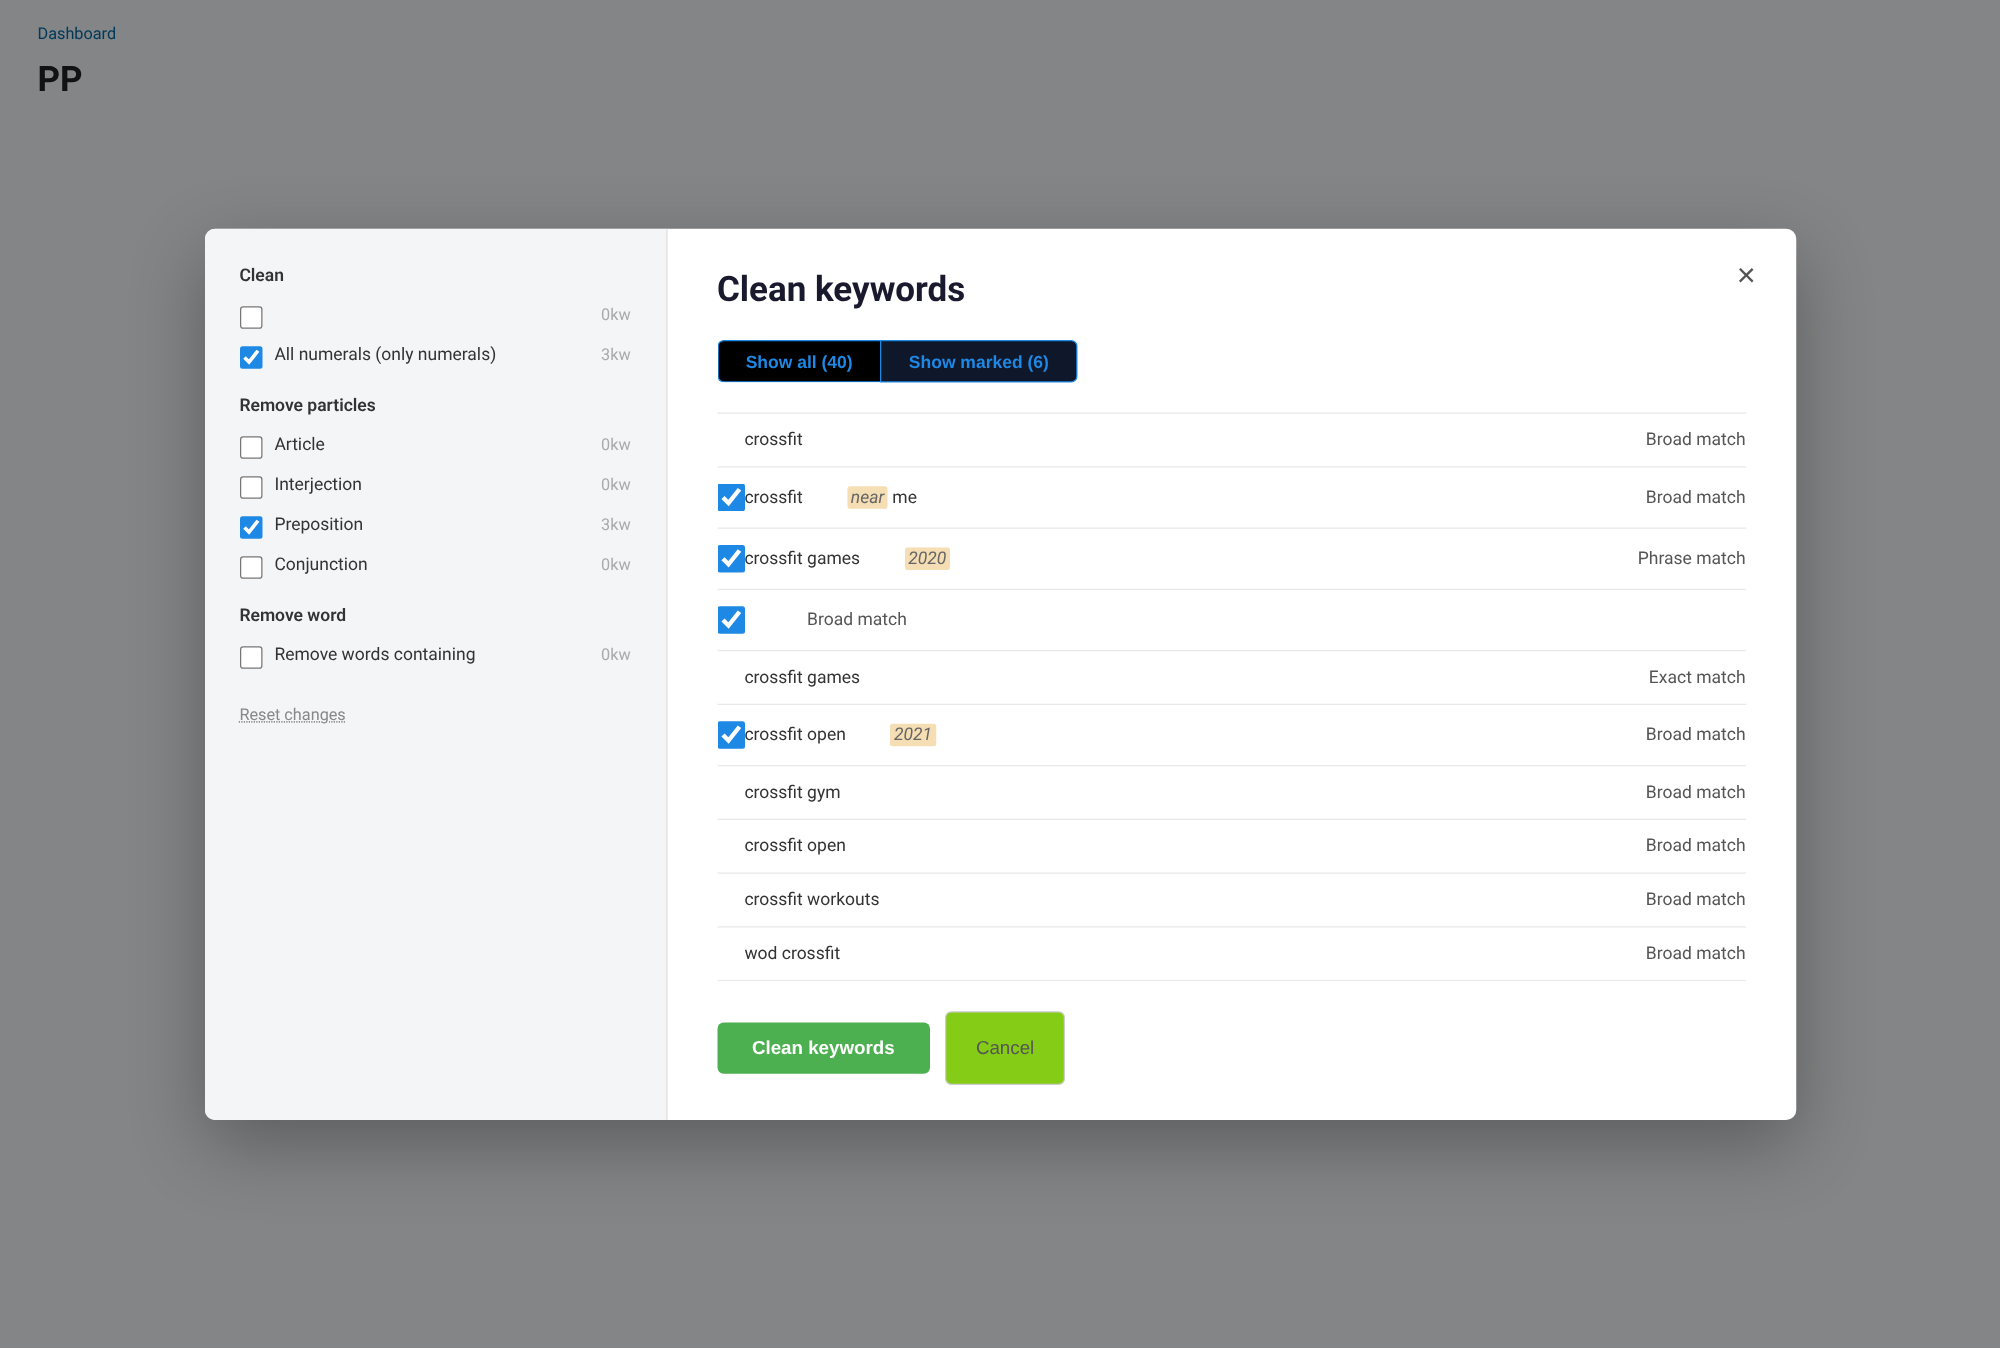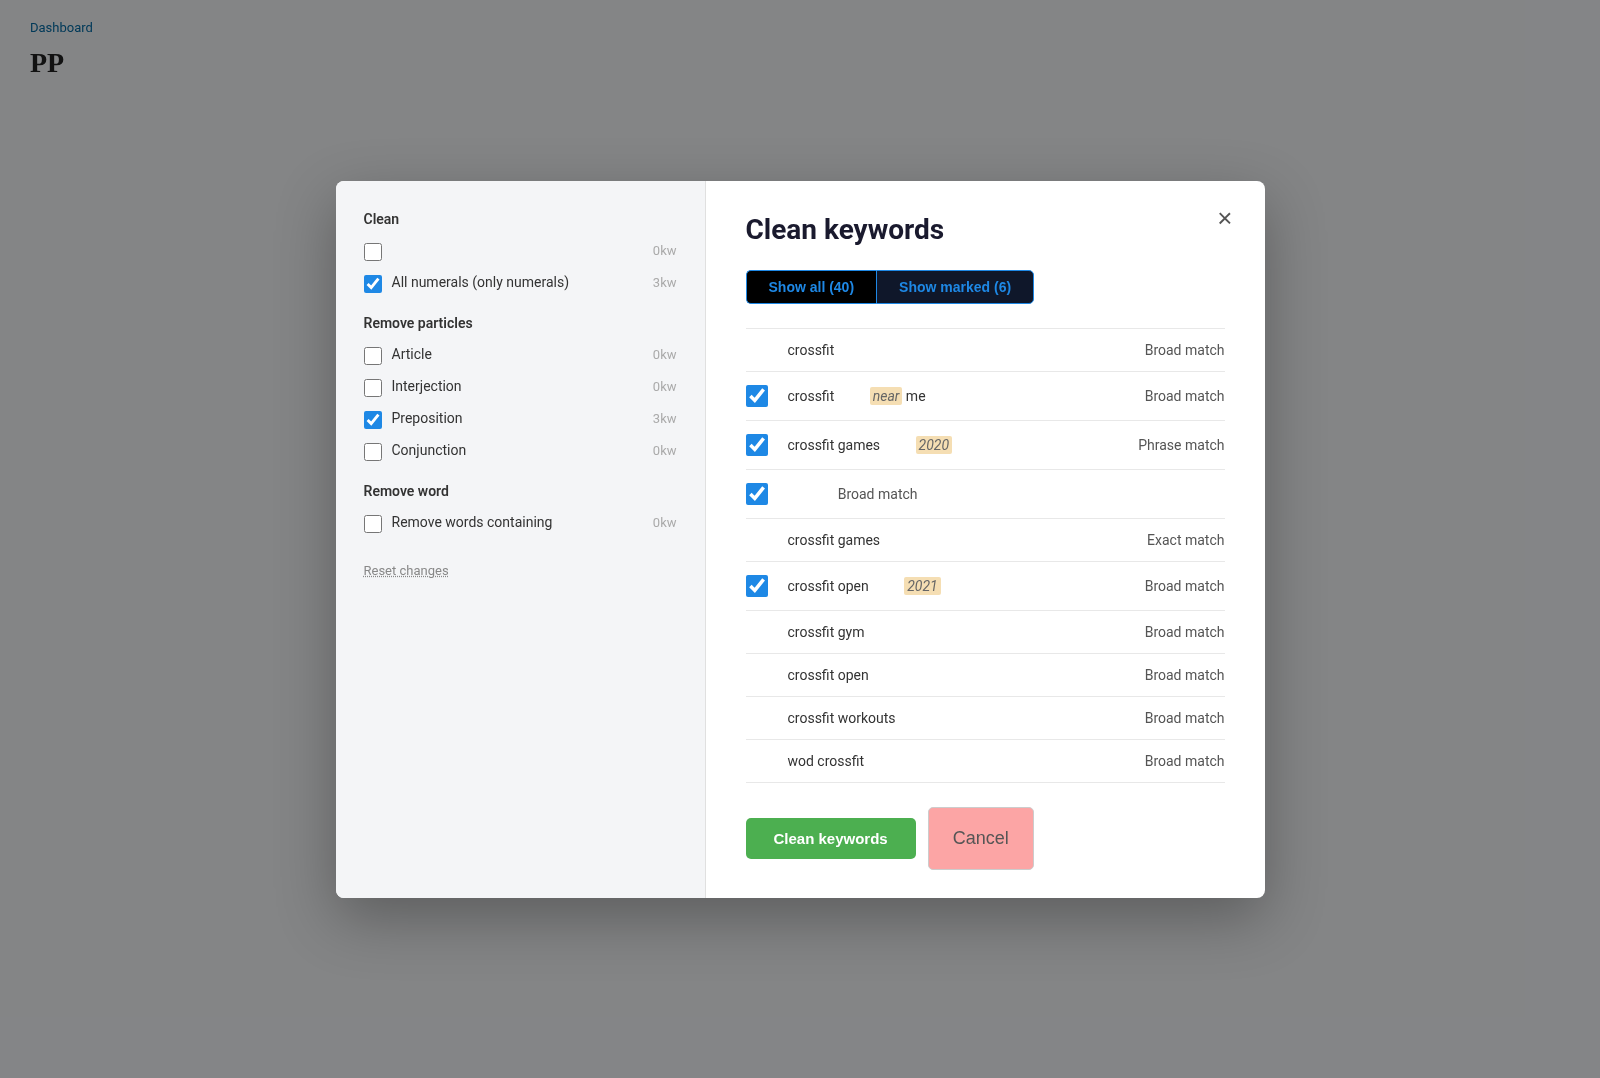--- a/index.html
+++ b/index.html
@@ -26,39 +26,38 @@
       font-size: 13px;
       color: #0369a1;
       margin-bottom: 12px;
     }
 
     .bg-title {
       font-size: 28px;
       font-weight: 700;
       color: #222;
       margin-bottom: 20px;
-      font-family: Liberation Serif, serif;
     }
 
     
     .overlay {
       position: absolute;
       inset: 0;
       background: rgba(0,0,0,0.45);
       display: flex;
       align-items: center;
       justify-content: center;
       z-index: 10;
     }
 
     
     .modal {
       background: #fff;
       border-radius: 8px;
-      width: 929px;
+      width: 1273px;
       max-height: 920px;
       display: flex;
       overflow: hidden;
       box-shadow: 0 20px 60px rgba(0,0,0,0.3);
     }
 
     
     .left-panel {
       width: 370px;
       min-width: 370px;
@@ -189,21 +188,20 @@
       flex: 1;
       overflow-y: auto;
       border-top: 1px solid #e8e8e8;
     }
 
     .keyword-row {
       display: flex;
       align-items: center;
       padding: 13px 0;
       border-bottom: 1px solid #e8e8e8;
-      gap: 20px;
     }
 
     .keyword-checkbox {
       width: 22px;
       height: 22px;
       flex-shrink: 0;
       accent-color: #1e88e5;
       cursor: pointer;
     }
 
@@ -242,26 +240,26 @@
       color: #fff;
       border: none;
       border-radius: 5px;
       padding: 12px 28px;
       font-size: 15px;
       font-weight: 600;
       cursor: pointer;
     }
 
     .btn-cancel {
-      background: #fca5a5;
+      background: #84cc16;
       color: #555;
       border: 1.5px solid #ccc;
       border-radius: 5px;
       padding: 20px 24px;
-      font-size: 18px;
+      font-size: 15px;
       cursor: pointer;
     }
 
     
     .no-check {
       width: 22px;
       flex-shrink: 0;
     }
   </style>
 </head>

